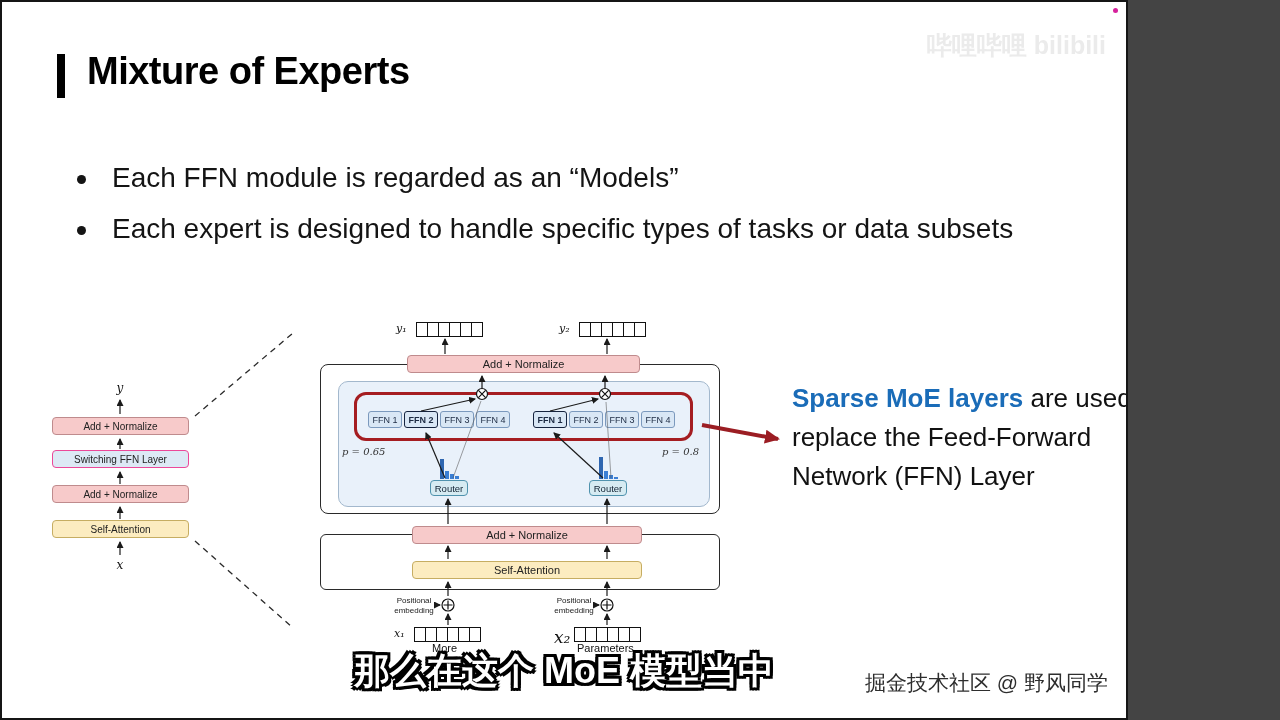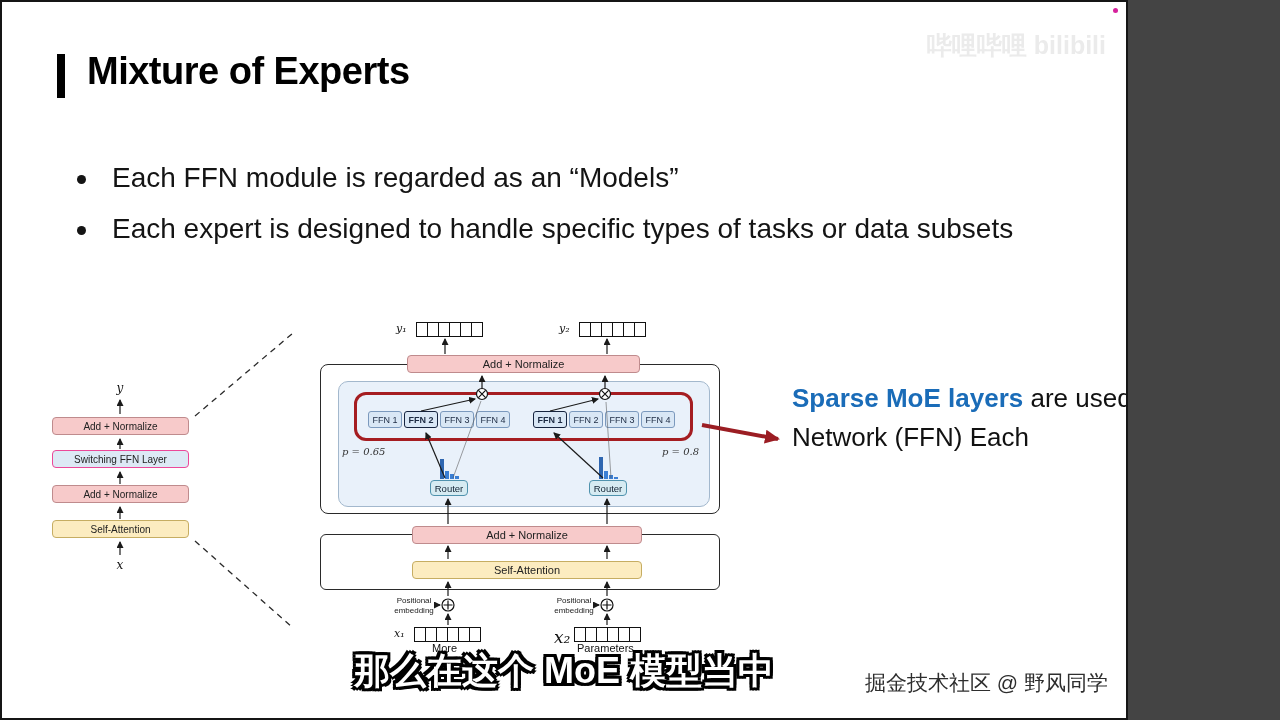--- a/index.html
+++ b/index.html
@@ -217,21 +217,22 @@
       <circle cx="446" cy="603" r="6" fill="#fff"></circle>
       <path d="M446,598.5 L446,607.5 M441.5,603 L450.5,603"></path>
       <circle cx="605" cy="603" r="6" fill="#fff"></circle>
       <path d="M605,598.5 L605,607.5 M600.5,603 L609.5,603"></path>
     </g>
     <path d="M700,423 L776,437" stroke="#9b1d23" stroke-width="4" fill="none" marker-end="url(#ahr)"></path>
   </svg>
 
   <div class="abs annotation">
     <div><span class="hl">Sparse MoE layers</span><span> are used to</span></div>
-    <div>Network (FFN) Each</div>
+    <div>replace the Feed-Forward</div>
+    <div>Network (FFN) Layer</div>
   </div>
 
   <div class="abs subtitle">那么在这个 MoE 模型当中</div>
   <div class="abs watermark-right">掘金技术社区 @ 野风同学</div>
   <div class="abs bili">哔哩哔哩 bilibili</div>
   <div class="abs reddot"></div>
 
 </div>
 
 </body></html>

